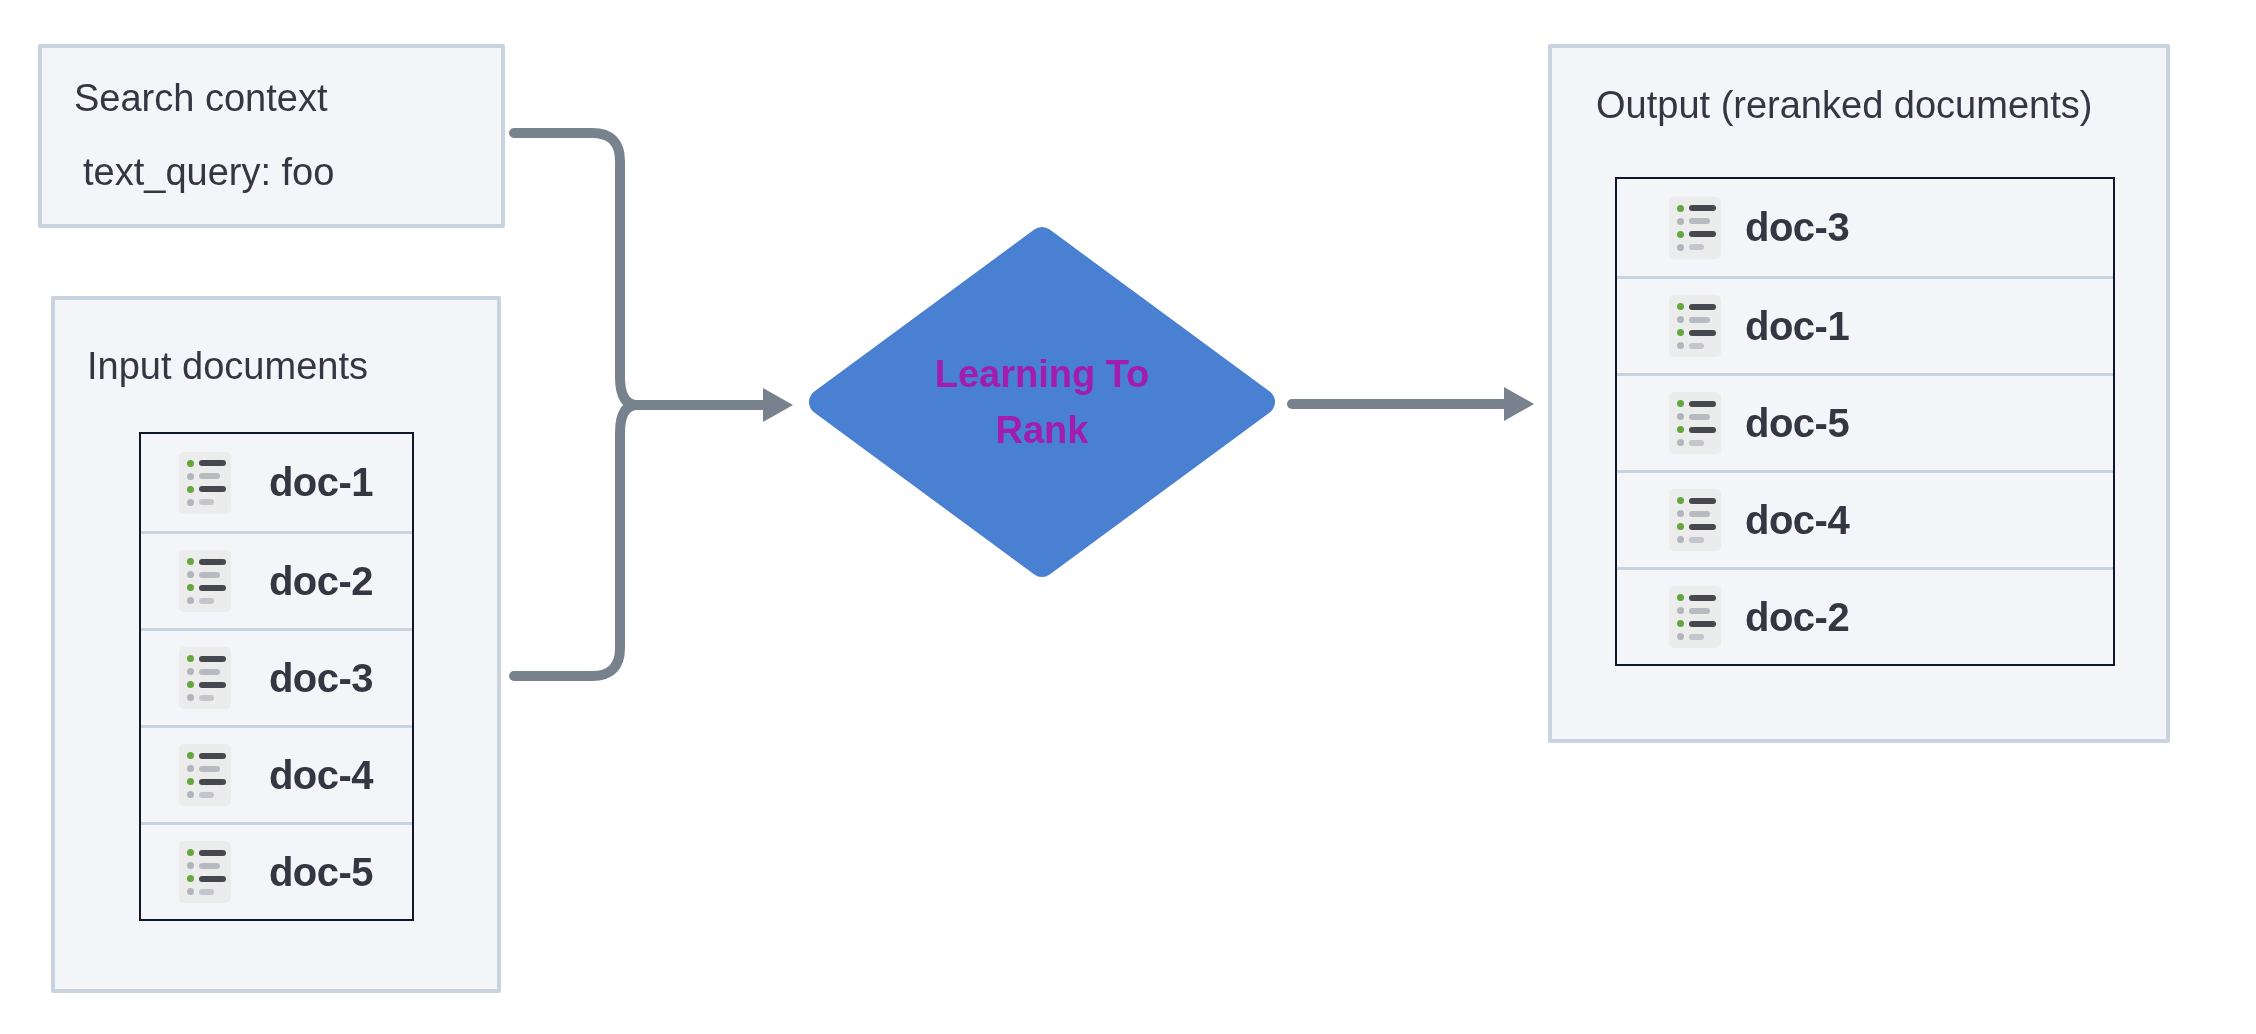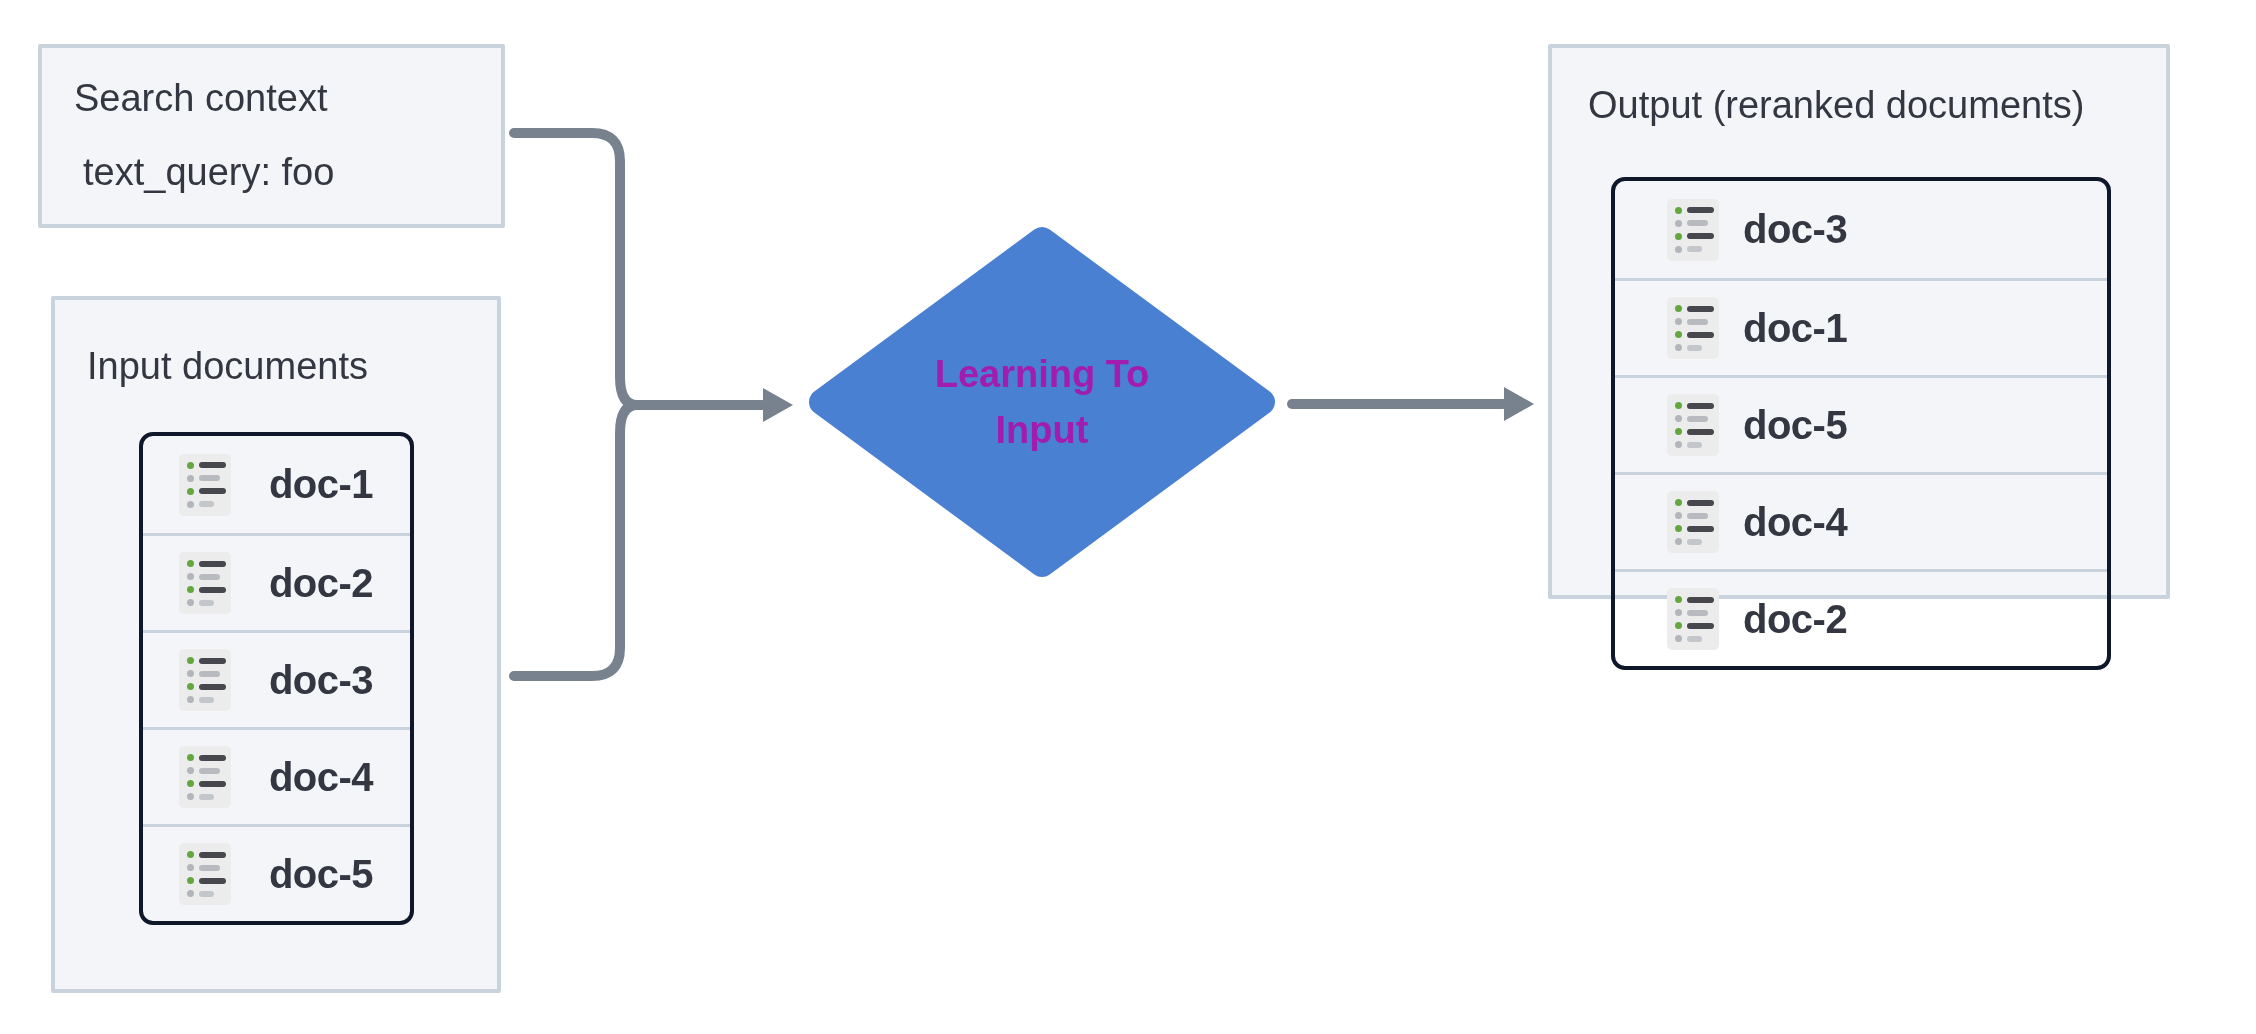--- a/index.html
+++ b/index.html
@@ -14,25 +14,25 @@
   }
   .panel-title{font-size:38px;font-weight:400;color:#343741;line-height:44px;}
   .panel-sub{font-size:38px;font-weight:400;color:#343741;line-height:44px;margin-left:9px;}
   
   .search-box{left:38px;top:44px;width:467px;height:184px;padding:28px 32px;}
   .search-box .panel-sub{margin-top:30px;}
   
   .input-box{left:51px;top:296px;width:450px;height:697px;padding:44px 0 16px 0;}
   .input-box .panel-title{padding-left:32px;}
   
-  .output-box{left:1548px;top:44px;width:622px;height:555px;padding:35px 0 0 4px;}
+  .output-box{left:1548px;top:44px;width:622px;height:699px;padding:35px 0 0 12px;}
   .output-box .panel-title{padding-left:32px;}
   
   .doc-list{
-    border:4px solid #0f172a;border-radius:14px;box-sizing:border-box;
+    border:2px solid #0f172a;border-radius:0;box-sizing:border-box;
     margin-top:44px;margin-left:auto;margin-right:auto;
   }
   .input-box .doc-list{width:275px;margin-top:44px;}
   .output-box .doc-list{width:500px;margin-top:50px;}
   .doc-row{
     height:97px;display:flex;align-items:center;box-sizing:border-box;
   }
   .doc-row + .doc-row{border-top:3px solid #c8d3dd;}
   .input-box .doc-row{justify-content:center;gap:38px;}
   .output-box .doc-row{justify-content:flex-start;gap:24px;padding-left:52px;}
@@ -75,21 +75,21 @@
 
     <polygon points="822,402 1042,240 1262,402 1042,564" fill="#4a80d1" stroke="#4a80d1" stroke-width="26" stroke-linejoin="round"></polygon>
 
     <path d="M 1292 404 H 1503" fill="none" stroke="#78828e" stroke-width="10" stroke-linecap="round"></path>
     <polygon points="1504,387 1504,421 1534,404" fill="#78828e"></polygon>
   </svg>
 
   <div class="diamond-label">
 
   <div>Learning To</div>
-      <div>Input</div>
+      <div>Rank</div>
     </div>
 
   <div class="panel search-box">
     <div class="panel-title">Search context</div>
     <div class="panel-sub">text_query: foo</div>
   </div>
 
   <div class="panel input-box">
     <div class="panel-title">Input documents</div>
     <div class="doc-list">

